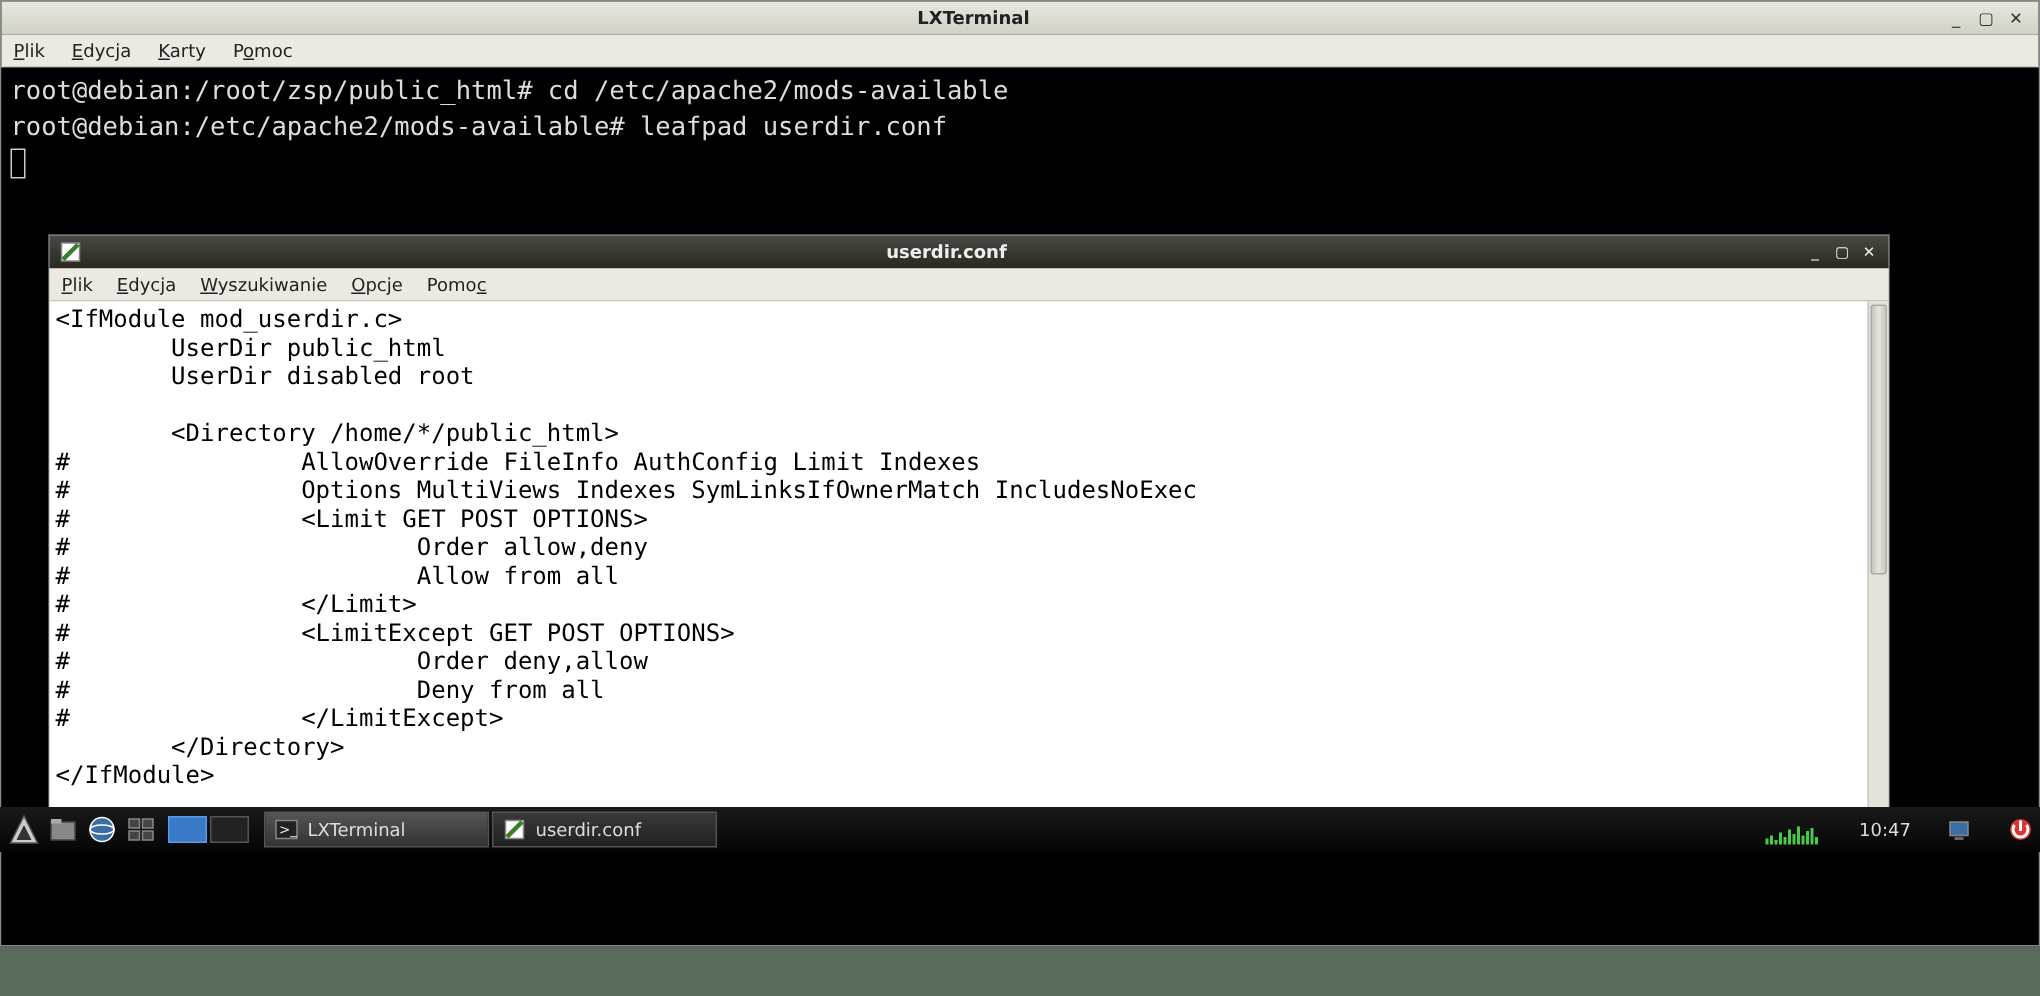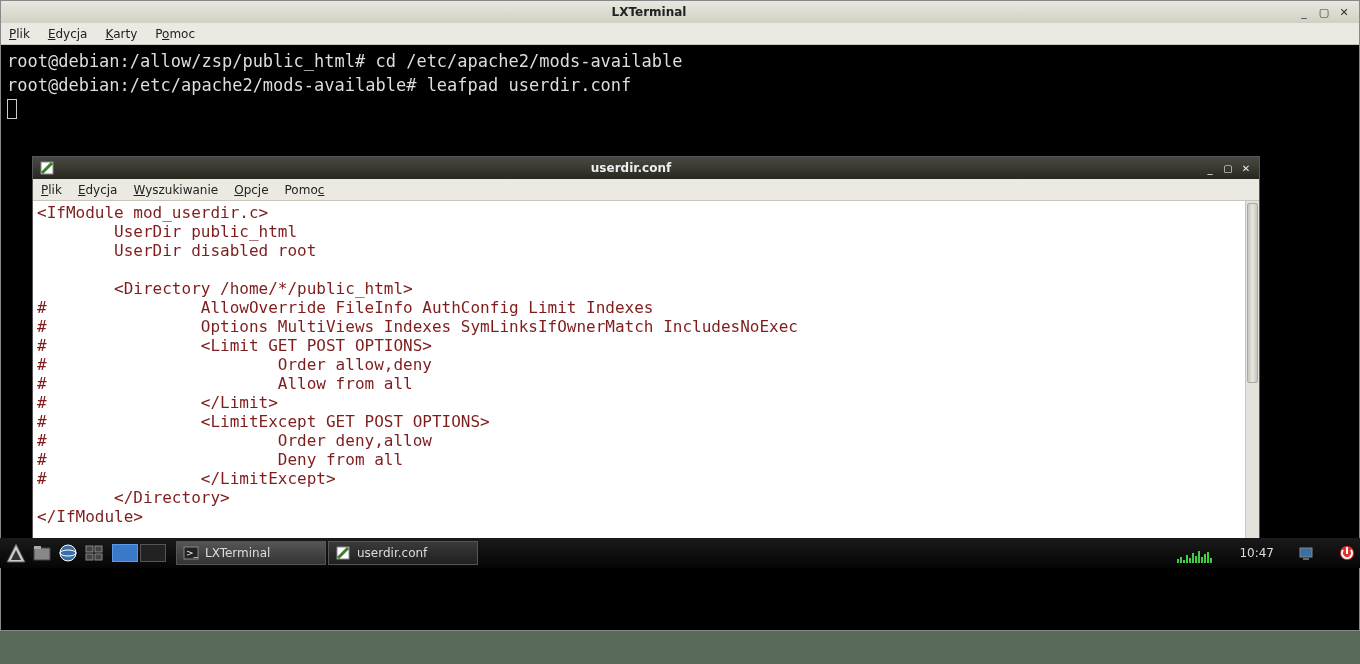--- a/index.html
+++ b/index.html
@@ -22,21 +22,21 @@
   .leafpad { position: absolute; left: 32px; top: 156px; width: 1228px; height: 404px; background: #fff; border: 1px solid #555; box-shadow: 0 2px 8px rgba(0,0,0,0.4); display: flex; flex-direction: column; }
   .leaf-title { height: 22px; background: linear-gradient(#4a4a44, #28281f); display: flex; align-items: center; font-size: 12px; color: #eee; }
   .leaf-title .icon { width: 16px; height: 16px; margin-left: 6px; margin-right: 4px; }
   .leaf-title .title-center { flex: 1; text-align: center; font-weight: bold; }
   .leaf-ctrl { display: flex; gap: 4px; padding-right: 6px; }
   .leaf-ctrl span { width: 14px; height: 14px; display: inline-flex; align-items:center; justify-content:center; font-size: 10px; cursor:pointer; color:#eee; }
   .leaf-menu { height: 22px; background: #ece9e2; display: flex; align-items: center; padding-left: 8px; gap: 16px; font-size: 12px; color: #222; border-bottom: 1px solid #c8c5bd; }
   .leaf-menu span { cursor: pointer; }
   .leaf-menu span u { text-decoration: underline; }
   .leaf-body-wrap { flex:1; display:flex; }
-  .leaf-body { flex: 1; background: #fff; color: #7f1d1d; font-family: "DejaVu Sans Mono", monospace; font-size: 16px; line-height: 19px; padding: 2px 4px; white-space: pre; overflow: hidden; }
+  .leaf-body { flex: 1; background: #fff; color: #000000; font-family: "DejaVu Sans Mono", monospace; font-size: 16px; line-height: 19px; padding: 2px 4px; white-space: pre; overflow: hidden; }
   .leaf-scroll { width: 14px; background: #e5e2db; border-left: 1px solid #c8c5bd; position: relative; }
   .leaf-scroll .thumb { position: absolute; left: 1px; right: 1px; top: 2px; height: 180px; background: linear-gradient(to right,#c8c5bd,#e8e5de,#c8c5bd); border: 1px solid #aaa; border-radius: 2px; cursor: pointer; }
 
   
   .taskbar { position: absolute; left: 0; right: 0; bottom: 0; height: 30px; background: linear-gradient(#1a1a1a, #050505); display: flex; align-items: center; color: #ddd; font-size: 12px; }
   .tb-launch { display: flex; align-items: center; gap: 2px; padding-left: 4px; }
   .tb-launch div { width: 24px; height: 24px; display:flex; align-items:center; justify-content:center; cursor:pointer; }
   .tb-pager { display: flex; gap: 2px; margin-left: 6px; margin-right: 6px; }
   .tb-pager div { width: 26px; height: 18px; background:#222; border:1px solid #555; cursor:pointer; }
   .tb-pager div.active { background:#3a78c8; border-color:#5a98e8; }
@@ -66,21 +66,21 @@
         <span>▢</span>
         <span>✕</span>
       </div>
     </div>
     <div class="term-menu">
       <span><u>P</u>lik</span>
       <span><u>E</u>dycja</span>
       <span><u>K</u>arty</span>
       <span>P<u>o</u>moc</span>
     </div>
-    <div class="term-body"><span>root@debian:/allow/zsp/public_html# cd /etc/apache2/mods-available</span>
+    <div class="term-body"><span>root@debian:/root/zsp/public_html# cd /etc/apache2/mods-available</span>
 <span>root@debian:/etc/apache2/mods-available# leafpad userdir.conf</span>
 <span class="term-cursor"></span></div>
   </div>
 
   <div class="leafpad">
     <div class="leaf-title">
       <span class="icon">
         <svg width="16" height="16" viewBox="0 0 16 16">
             <rect x="2" y="2" width="12" height="12" fill="#fff" stroke="#888"></rect>
             <path d="M3 13 L13 3" stroke="#3a7d2a" stroke-width="3"></path>

